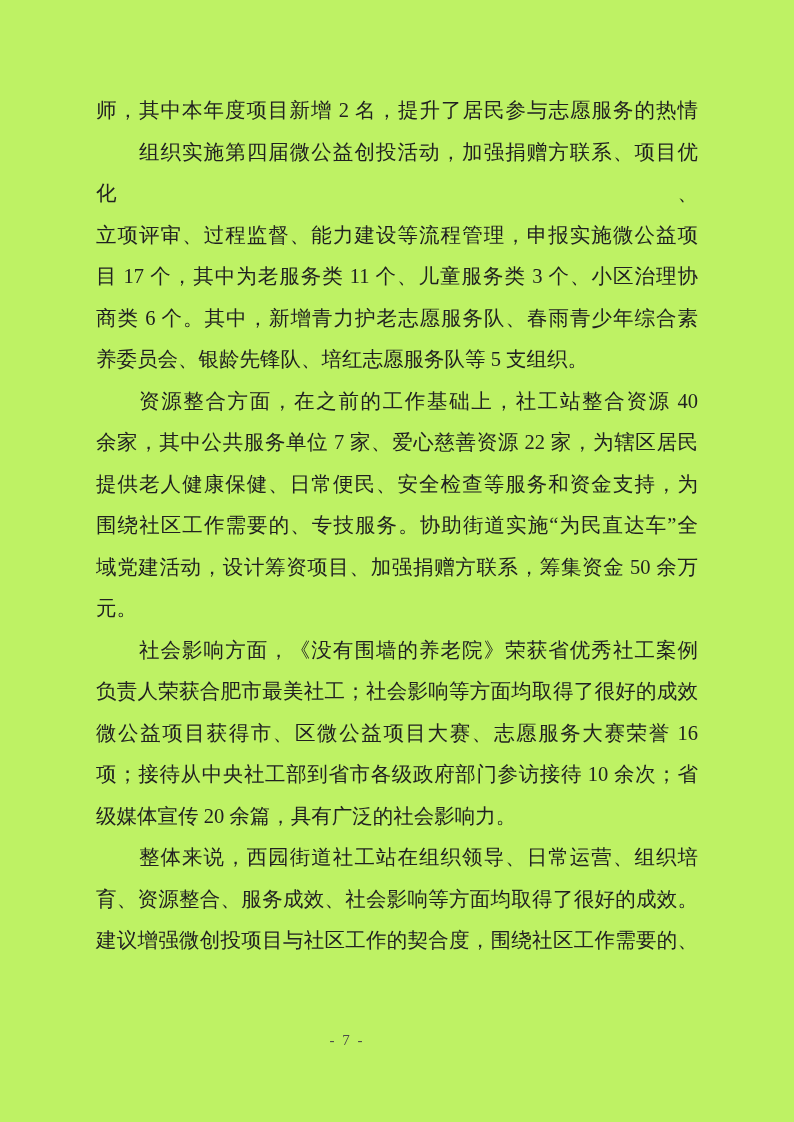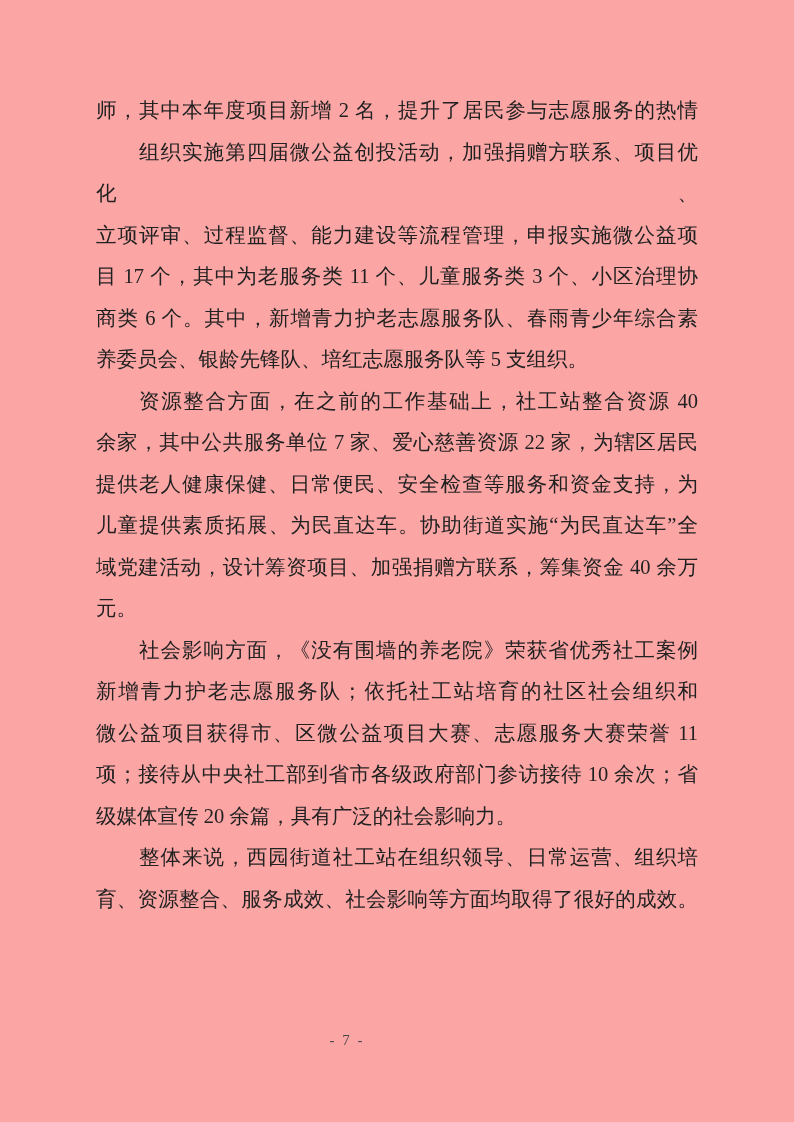--- a/index.html
+++ b/index.html
@@ -4,21 +4,21 @@
 <style>
   html, body {
     margin: 0;
     padding: 0;
     background: #ffffff;
   }
   .page {
     position: relative;
     width: 794px;
     height: 1122px;
-    background: #fca5a5;
+    background: #bef264;
     overflow: hidden;
     font-family: "Liberation Serif", "DejaVu Serif", serif;
   }
   .text-block {
     position: absolute;
     left: 96px;
     top: 90px;
     width: 602px;
     color: #212121;
     font-size: 20.5px;
@@ -54,25 +54,26 @@
   <div class="text-block">
     <div class="line">师，其中本年度项目新增 2 名，提升了居民参与志愿服务的热情</div>
     <div class="line ind">组织实施第四届微公益创投活动，加强捐赠方联系、项目优化、</div>
     <div class="line">立项评审、过程监督、能力建设等流程管理，申报实施微公益项</div>
     <div class="line">目 17 个，其中为老服务类 11 个、儿童服务类 3 个、小区治理协</div>
     <div class="line">商类 6 个。其中，新增青力护老志愿服务队、春雨青少年综合素</div>
     <div class="line end">养委员会、银龄先锋队、培红志愿服务队等 5 支组织。</div>
     <div class="line ind">资源整合方面，在之前的工作基础上，社工站整合资源 40</div>
     <div class="line">余家，其中公共服务单位 7 家、爱心慈善资源 22 家，为辖区居民</div>
     <div class="line">提供老人健康保健、日常便民、安全检查等服务和资金支持，为</div>
-    <div class="line">儿童提供素质拓展、为民直达车。协助街道实施“为民直达车”全</div>
-    <div class="line">域党建活动，设计筹资项目、加强捐赠方联系，筹集资金 40 余万</div>
+    <div class="line">围绕社区工作需要的、专技服务。协助街道实施“为民直达车”全</div>
+    <div class="line">域党建活动，设计筹资项目、加强捐赠方联系，筹集资金 50 余万</div>
     <div class="line end">元。</div>
     <div class="line ind">社会影响方面，《没有围墙的养老院》荣获省优秀社工案例</div>
-    <div class="line">新增青力护老志愿服务队；依托社工站培育的社区社会组织和</div>
-    <div class="line">微公益项目获得市、区微公益项目大赛、志愿服务大赛荣誉 11</div>
+    <div class="line">负责人荣获合肥市最美社工；社会影响等方面均取得了很好的成效</div>
+    <div class="line">微公益项目获得市、区微公益项目大赛、志愿服务大赛荣誉 16</div>
     <div class="line">项；接待从中央社工部到省市各级政府部门参访接待 10 余次；省</div>
     <div class="line end">级媒体宣传 20 余篇，具有广泛的社会影响力。</div>
     <div class="line ind">整体来说，西园街道社工站在组织领导、日常运营、组织培</div>
     <div class="line">育、资源整合、服务成效、社会影响等方面均取得了很好的成效。</div>
+    <div class="line">建议增强微创投项目与社区工作的契合度，围绕社区工作需要的、</div>
   </div>
   <div class="footer">- 7 -</div>
 </div>
 
 </body></html>

